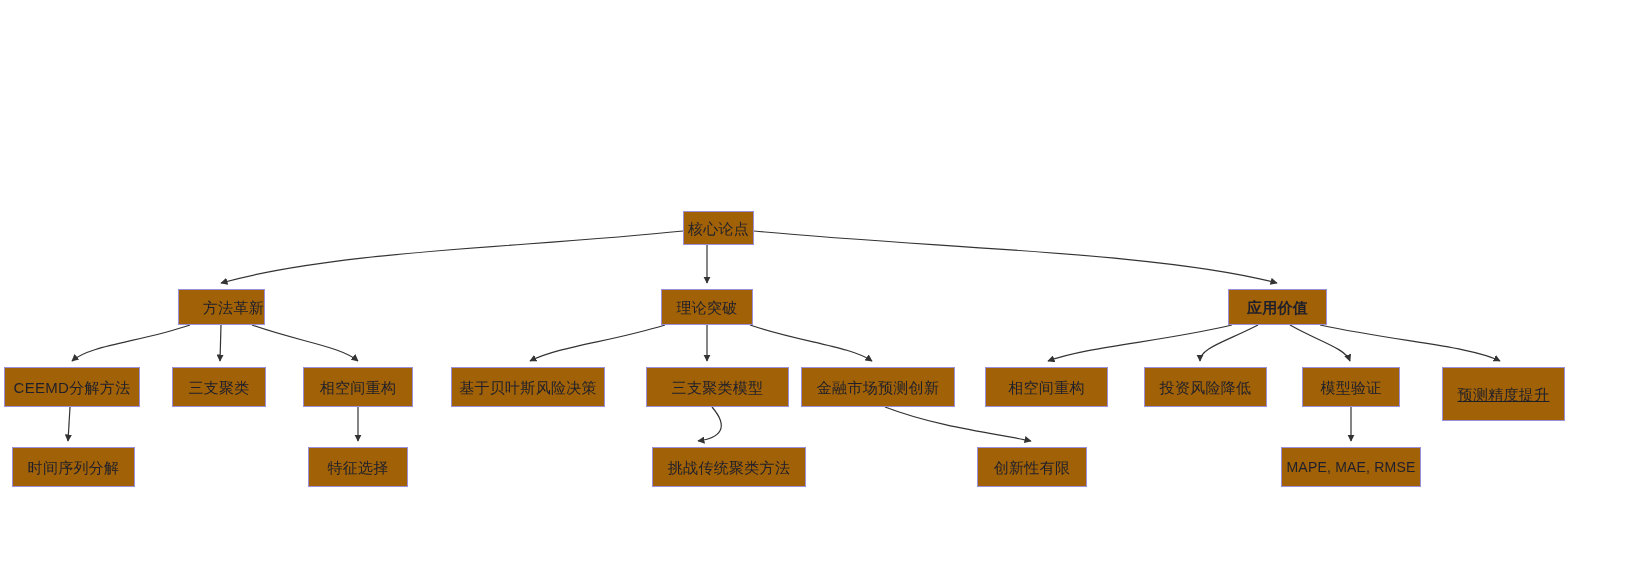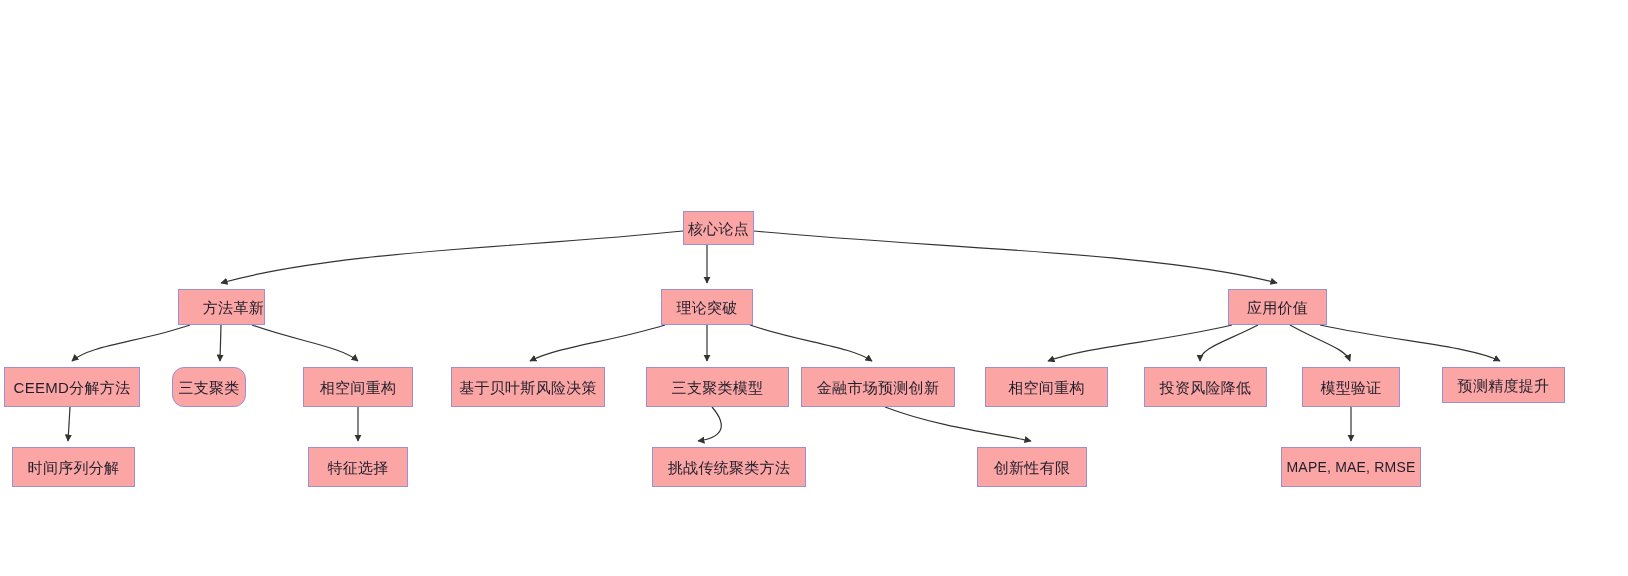--- a/index.html
+++ b/index.html
@@ -7,21 +7,21 @@
     width:1628px;height:576px;
     background:#ffffff;
     font-family:"Liberation Sans","DejaVu Sans",sans-serif;
     overflow:hidden;
   }
   #canvas{position:relative;width:1628px;height:576px;}
   #edges{position:absolute;left:0;top:0;width:1628px;height:576px;pointer-events:none;}
   .node{
     position:absolute;
     box-sizing:border-box;
-    background:#fca5a5;
+    background:#a16207;
     border:1px solid #9a8fd8;
     display:flex;align-items:center;justify-content:center;
     color:#1f1f2b;
     font-size:15px;
     line-height:1;
     white-space:nowrap;
     letter-spacing:.3px;
   }
   .node.latin{font-size:14px;letter-spacing:.2px;}
 </style>
@@ -59,27 +59,27 @@
   <div id="node-layer">
       <div class="node" style="left: 683px; top: 211px; width: 71px; height: 34px;">
         <span>核心论点</span>
       </div>
       <div class="node" style="left: 178px; top: 289px; width: 87px; height: 36px; justify-content: flex-end;">
         <span>方法革新</span>
       </div>
       <div class="node" style="left: 661px; top: 289px; width: 92px; height: 36px;">
         <span>理论突破</span>
       </div>
-      <div class="node" style="left: 1228px; top: 289px; width: 99px; height: 36px;">
+      <div class="node" style="left: 1228px; top: 289px; width: 99px; height: 36px; font-weight: bold;">
         <span>应用价值</span>
       </div>
       <div class="node" style="left: 4px; top: 367px; width: 136px; height: 40px;">
         <span>CEEMD分解方法</span>
       </div>
-      <div class="node" style="left: 172px; top: 367px; width: 74px; height: 40px; border-radius: 12px;">
+      <div class="node" style="left: 172px; top: 367px; width: 94px; height: 40px;">
         <span>三支聚类</span>
       </div>
       <div class="node" style="left: 303px; top: 367px; width: 110px; height: 40px;">
         <span>相空间重构</span>
       </div>
       <div class="node" style="left: 451px; top: 367px; width: 154px; height: 40px;">
         <span>基于贝叶斯风险决策</span>
       </div>
       <div class="node" style="left: 646px; top: 367px; width: 143px; height: 40px;">
         <span>三支聚类模型</span>
@@ -89,21 +89,21 @@
       </div>
       <div class="node" style="left: 985px; top: 367px; width: 123px; height: 40px;">
         <span>相空间重构</span>
       </div>
       <div class="node" style="left: 1144px; top: 367px; width: 123px; height: 40px;">
         <span>投资风险降低</span>
       </div>
       <div class="node" style="left: 1302px; top: 367px; width: 98px; height: 40px;">
         <span>模型验证</span>
       </div>
-      <div class="node" style="left: 1442px; top: 367px; width: 123px; height: 36px;">
+      <div class="node" style="left: 1442px; top: 367px; width: 123px; height: 54px; text-decoration: underline;">
         <span>预测精度提升</span>
       </div>
       <div class="node" style="left: 12px; top: 447px; width: 123px; height: 40px;">
         <span>时间序列分解</span>
       </div>
       <div class="node" style="left: 308px; top: 447px; width: 100px; height: 40px;">
         <span>特征选择</span>
       </div>
       <div class="node" style="left: 620px; top: 447px; width: 154px; height: 40px; margin-left: 32px;">
         <span>挑战传统聚类方法</span>

